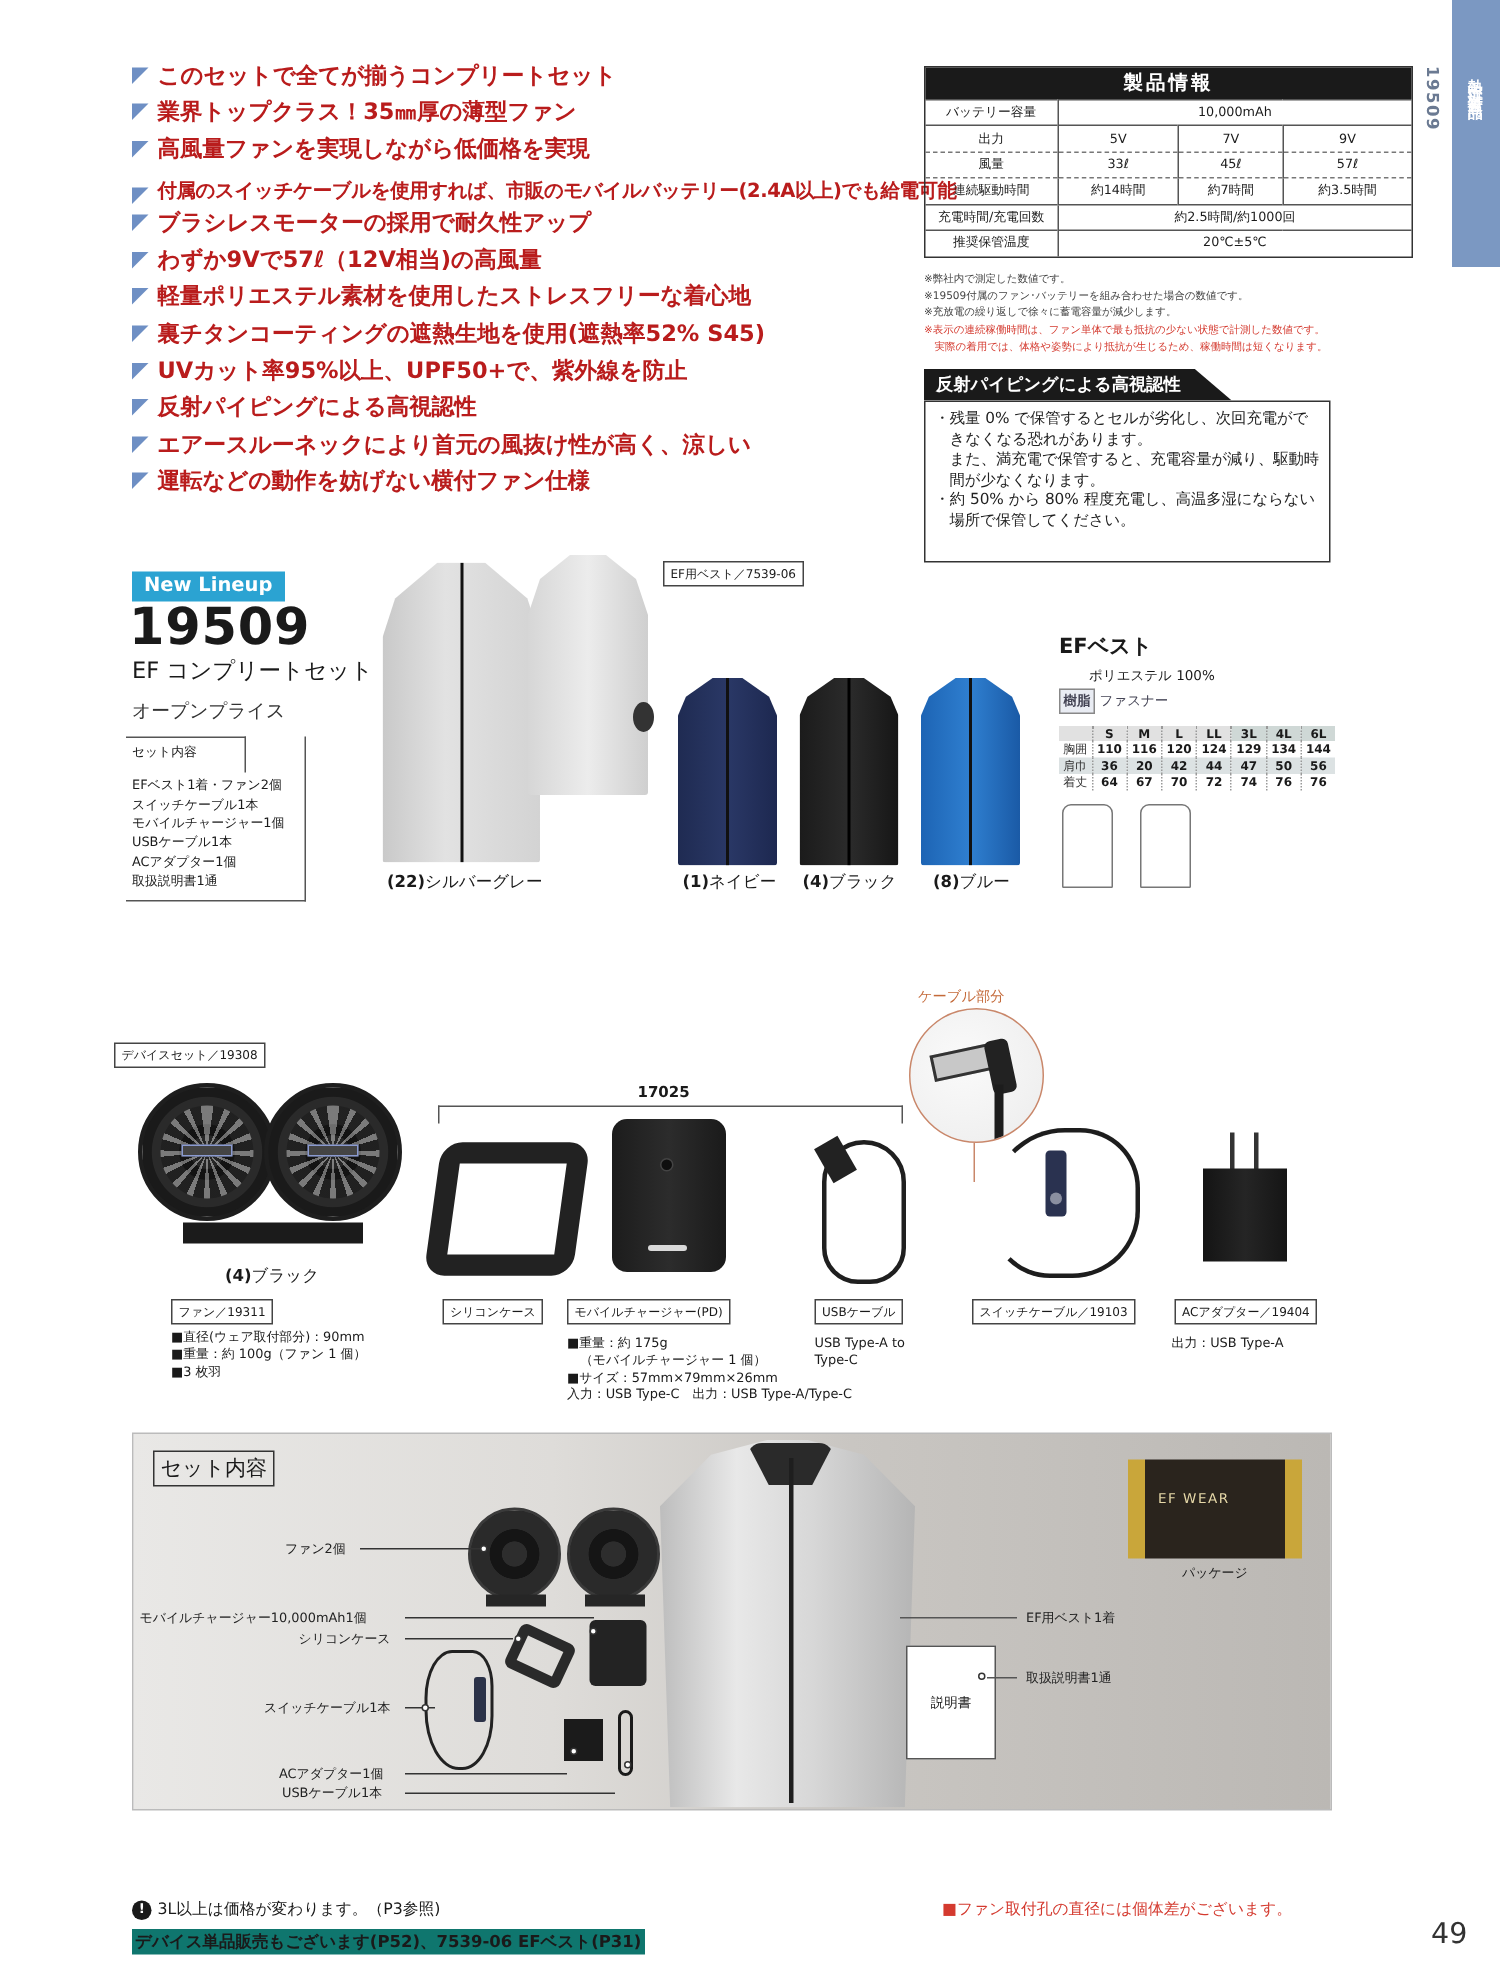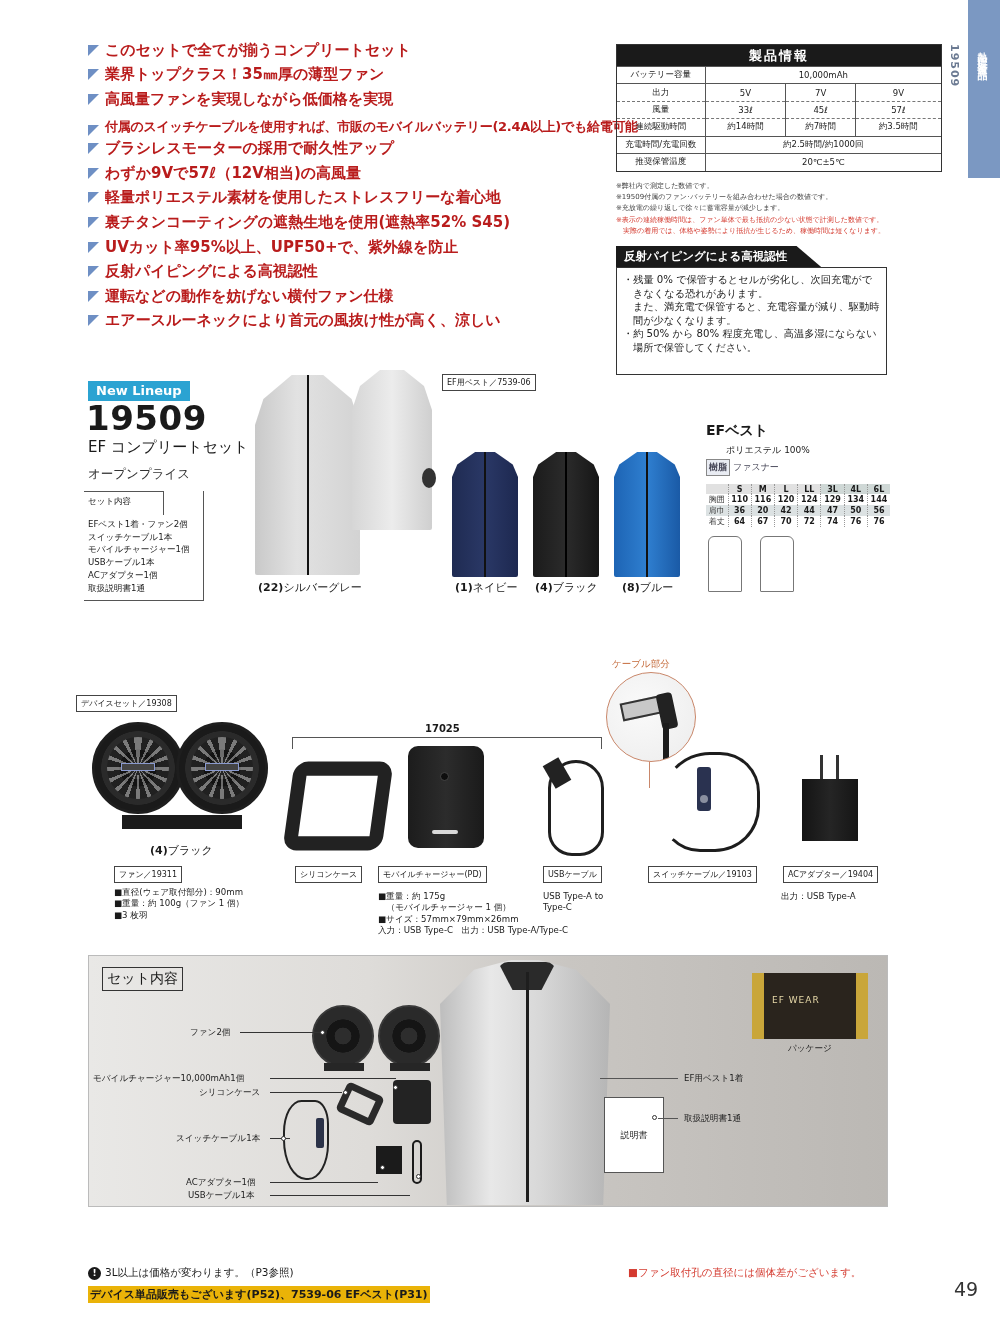--- a/index.html
+++ b/index.html
@@ -119,21 +119,21 @@
   .p-vest-zip { position: absolute; left: 526px; top: 972px; width: 3px; height: 230px; background: #1e1e1e; }
   .p-vest-collar { position: absolute; left: 498px; top: 962px; width: 58px; height: 28px; background: #2a2a2a; border-radius: 10px 10px 0 0; clip-path: polygon(0 0,100% 0, 75% 100%, 25% 100%); }
   .manual { position: absolute; left: 604px; top: 1097px; width: 60px; height: 76px; background: #fff; border: 1px solid #555; font-size: 9px; display: flex; align-items: center; justify-content: center; }
   .package { position: absolute; left: 752px; top: 973px; width: 116px; height: 66px; background: linear-gradient(90deg,#c9a63a 0 10%, #2a241d 10% 90%, #c9a63a 90%); }
   .package-text { position: absolute; left: 772px; top: 995px; font-size: 9px; color: #e6d8a8; letter-spacing: 1px; }
   .package-label { position: absolute; left: 788px; top: 1043px; font-size: 8.6px; }
 
   
   .footer-note { position: absolute; left: 88px; top: 1266px; font-size: 10.5px; display: flex; align-items: center; gap: 4px; }
   .excl { width: 13px; height: 13px; border-radius: 50%; background: #1a1a1a; color: #fff; font-size: 9px; font-weight: bold; display: flex; align-items: center; justify-content: center; }
-  .footer-highlight { position: absolute; left: 88px; top: 1286px; background: #eab308; font-size: 11px; font-weight: bold; padding: 1px 2px; white-space: nowrap; }
+  .footer-highlight { position: absolute; left: 88px; top: 1286px; background: #0f766e; font-size: 11px; font-weight: bold; padding: 1px 2px; white-space: nowrap; }
   .footer-red { position: absolute; left: 628px; top: 1266px; font-size: 10.5px; color: #d43a2f; white-space: nowrap; }
   .page-number { position: absolute; left: 954px; top: 1278px; font-size: 19px; color: #333; }
 </style>
 </head>
 <body>
 
 <div class="side-tab"></div>
 <div class="side-tab-text">熱中症対策商品</div>
 <div class="side-code">19509</div>
 
@@ -173,25 +173,25 @@
   <div class="feature">
       <span class="tri"></span>
       <span>UVカット率95%以上、UPF50+で、紫外線を防止</span>
     </div>
   <div class="feature">
       <span class="tri"></span>
       <span>反射パイピングによる高視認性</span>
     </div>
   <div class="feature">
       <span class="tri"></span>
+      <span>エアースルーネックにより首元の風抜け性が高く、涼しい</span>
+    </div>
+  <div class="feature">
+      <span class="tri"></span>
       <span>運転などの動作を妨げない横付ファン仕様</span>
-    </div>
-  <div class="feature">
-      <span class="tri"></span>
-      <span>エアースルーネックにより首元の風抜け性が高く、涼しい</span>
     </div>
 </div>
 
 <div class="spec">
   <div class="spec-title">製品情報</div>
   <table>
     <tbody>
         <tr>
           <td>バッテリー容量</td>
           <td colspan="3">10,000mAh</td>

